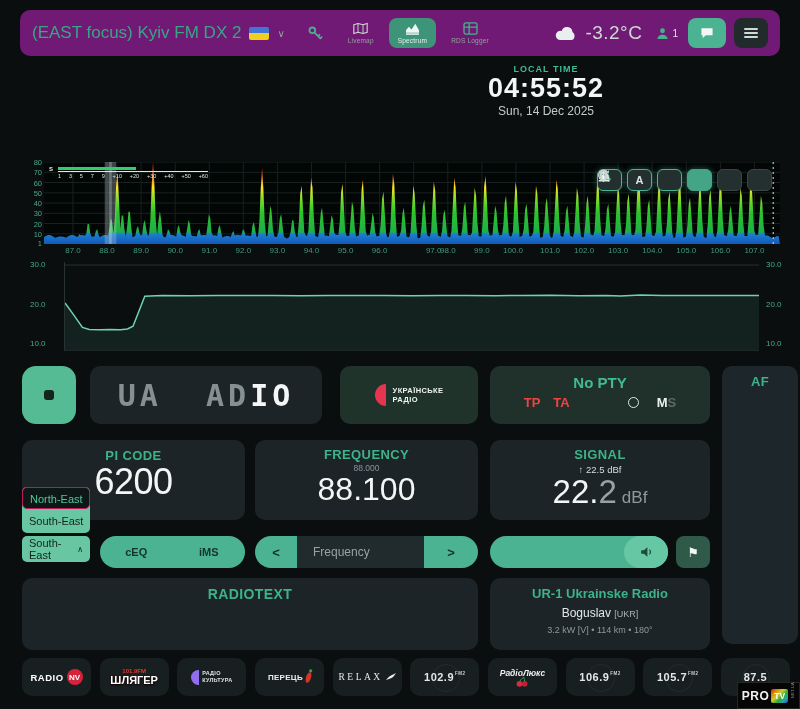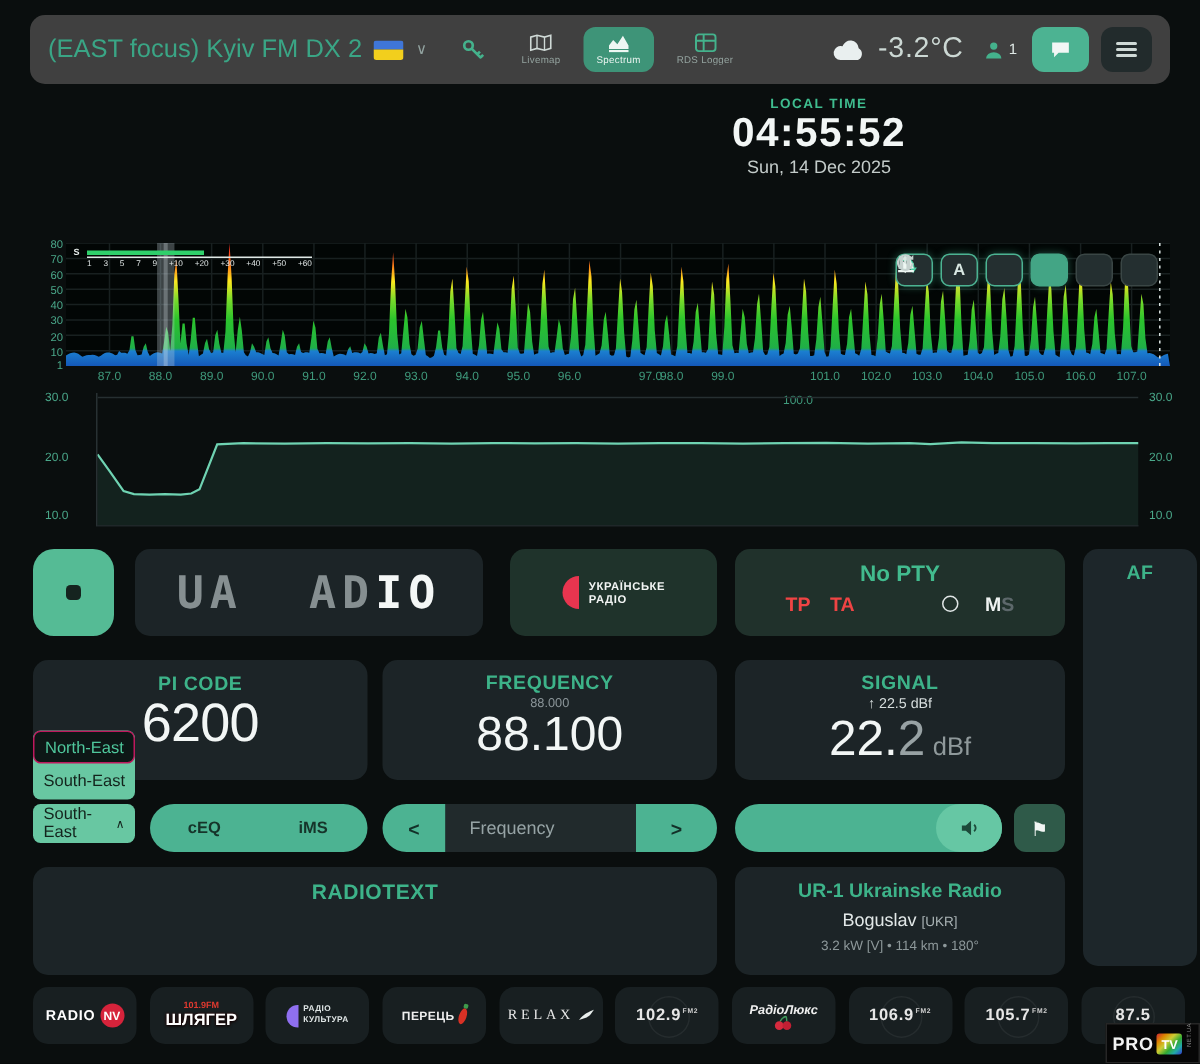--- a/index.html
+++ b/index.html
@@ -1,20 +1,20 @@
 <!DOCTYPE html>
 <html><head>
 <meta charset="utf-8">
 <style>
   html,body{margin:0;padding:0;background:#070b0b;}
   .app{position:relative;width:800px;height:709px;background:#0a0e0e;overflow:hidden;
        font-family:"Liberation Sans","DejaVu Sans",sans-serif;color:#dfe5e5;}
 
   
-  .topbar{position:absolute;left:20px;top:10px;width:760px;height:46px;background:#404040;
+  .topbar{position:absolute;left:20px;top:10px;width:760px;height:46px;background:#701a75;
           border-radius:10px;display:flex;align-items:center;padding:0 12px;box-sizing:border-box;}
   .title-group{display:flex;align-items:center;gap:8px;cursor:pointer;}
   .title-text{color:#3aa585;font-size:17px;white-space:nowrap;}
   .flag-ua{width:20px;height:13px;border-radius:2px;overflow:hidden;display:inline-block;flex:none;}
   .flag-ua .fb{display:block;height:50%;background:#3f76d8;}
   .flag-ua .fy{display:block;height:50%;background:#f2cf1d;}
   .chev{color:#92a3a0;font-size:10px;}
   .key-icon{margin-left:22px;display:flex;cursor:pointer;}
   .nav{display:flex;align-items:center;gap:6px;margin-left:16px;}
   .nav-item{display:flex;flex-direction:column;align-items:center;gap:2px;padding:4px 9px;
@@ -372,21 +372,21 @@
         <span style="left: 131.2px;">90.0</span>
         <span style="left: 165.3px;">91.0</span>
         <span style="left: 199.3px;">92.0</span>
         <span style="left: 233.4px;">93.0</span>
         <span style="left: 267.5px;">94.0</span>
         <span style="left: 301.6px;">95.0</span>
         <span style="left: 335.6px;">96.0</span>
         <span style="left: 369.7px; padding-left: 40px;">97.0</span>
         <span style="left: 403.8px;">98.0</span>
         <span style="left: 437.9px;">99.0</span>
-        <span style="left: 488px; margin-top: 16px;">100.0</span>
+        <span style="left: 469px;">100.0</span>
         <span style="left: 506px;">101.0</span>
         <span style="left: 540.1px;">102.0</span>
         <span style="left: 574.1px;">103.0</span>
         <span style="left: 608.2px;">104.0</span>
         <span style="left: 642.3px;">105.0</span>
         <span style="left: 676.4px;">106.0</span>
         <span style="left: 710.4px;">107.0</span>
       </div>
   </section>
 

